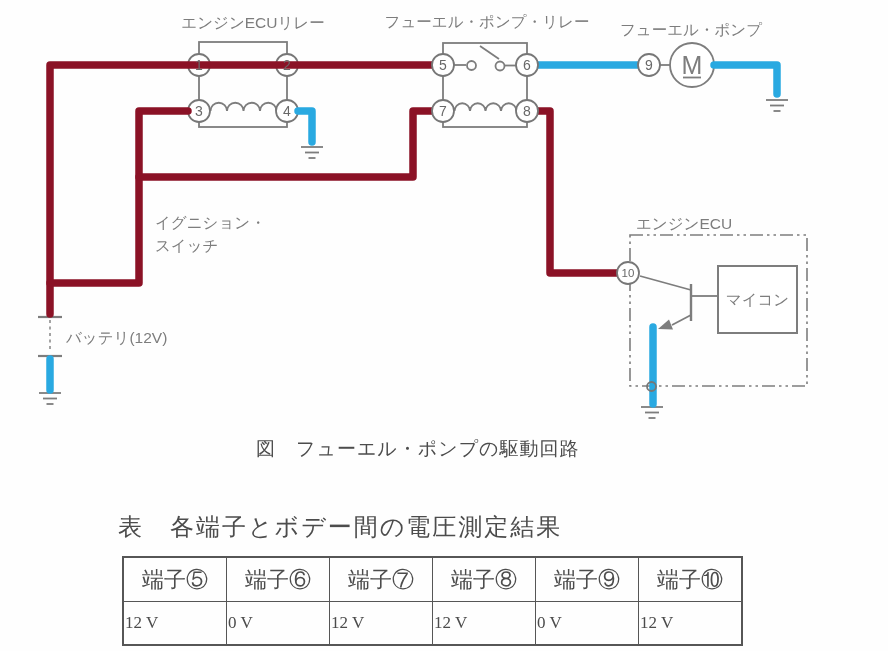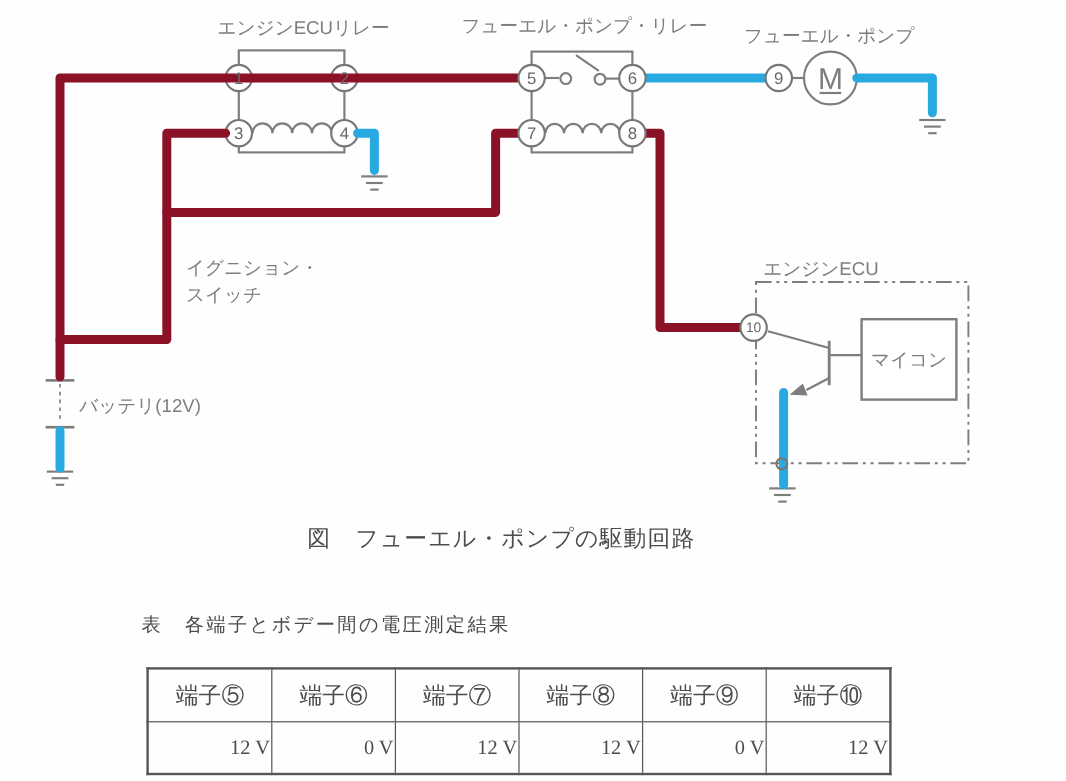--- a/index.html
+++ b/index.html
@@ -13,28 +13,28 @@
   .term{fill:#ffffff;stroke:#777777;stroke-width:1.8;}
   .term-open{fill:none;stroke:#777777;stroke-width:1.8;}
   .tnum{font-size:14px;fill:#686868;text-anchor:middle;}
   .tnum-small{font-size:11.5px;fill:#686868;text-anchor:middle;}
   .dlabel{font-size:15.5px;fill:#7d7d7d;}
   .caption{position:absolute;left:256px;top:436px;width:400px;
            font-family:Liberation Serif, serif;
            font-size:19px;color:#4c4c4c;letter-spacing:1px;white-space:nowrap;}
   .table-title{position:absolute;left:118px;top:511px;
            font-family:"Liberation Serif","DejaVu Serif",serif;
-           font-size:16px;color:#4c4c4c;letter-spacing:2px;white-space:nowrap;}
+           font-size:24px;color:#4c4c4c;letter-spacing:2px;white-space:nowrap;}
   table.vtable{position:absolute;left:122px;top:556px;border-collapse:collapse;
            font-family:"Liberation Serif","DejaVu Serif",serif;color:#4c4c4c;
            border:2px solid #565656;}
   table.vtable th{width:100px;height:41px;border:1.5px solid #565656;
-           font-weight:normal;font-size:19px;text-align:center;vertical-align:middle;}
+           font-weight:normal;font-size:22px;text-align:center;vertical-align:middle;}
   table.vtable td{width:100px;height:40px;border:1.5px solid #565656;
-           font-size:17px;text-align:right;vertical-align:middle;}
+           font-size:17px;text-align:left;vertical-align:middle;}
 </style>
 </head>
 <body>
 
 <div id="page">
 
 <svg width="888" height="500" viewBox="0 0 888 500">
 
   <g class="struct">
 

